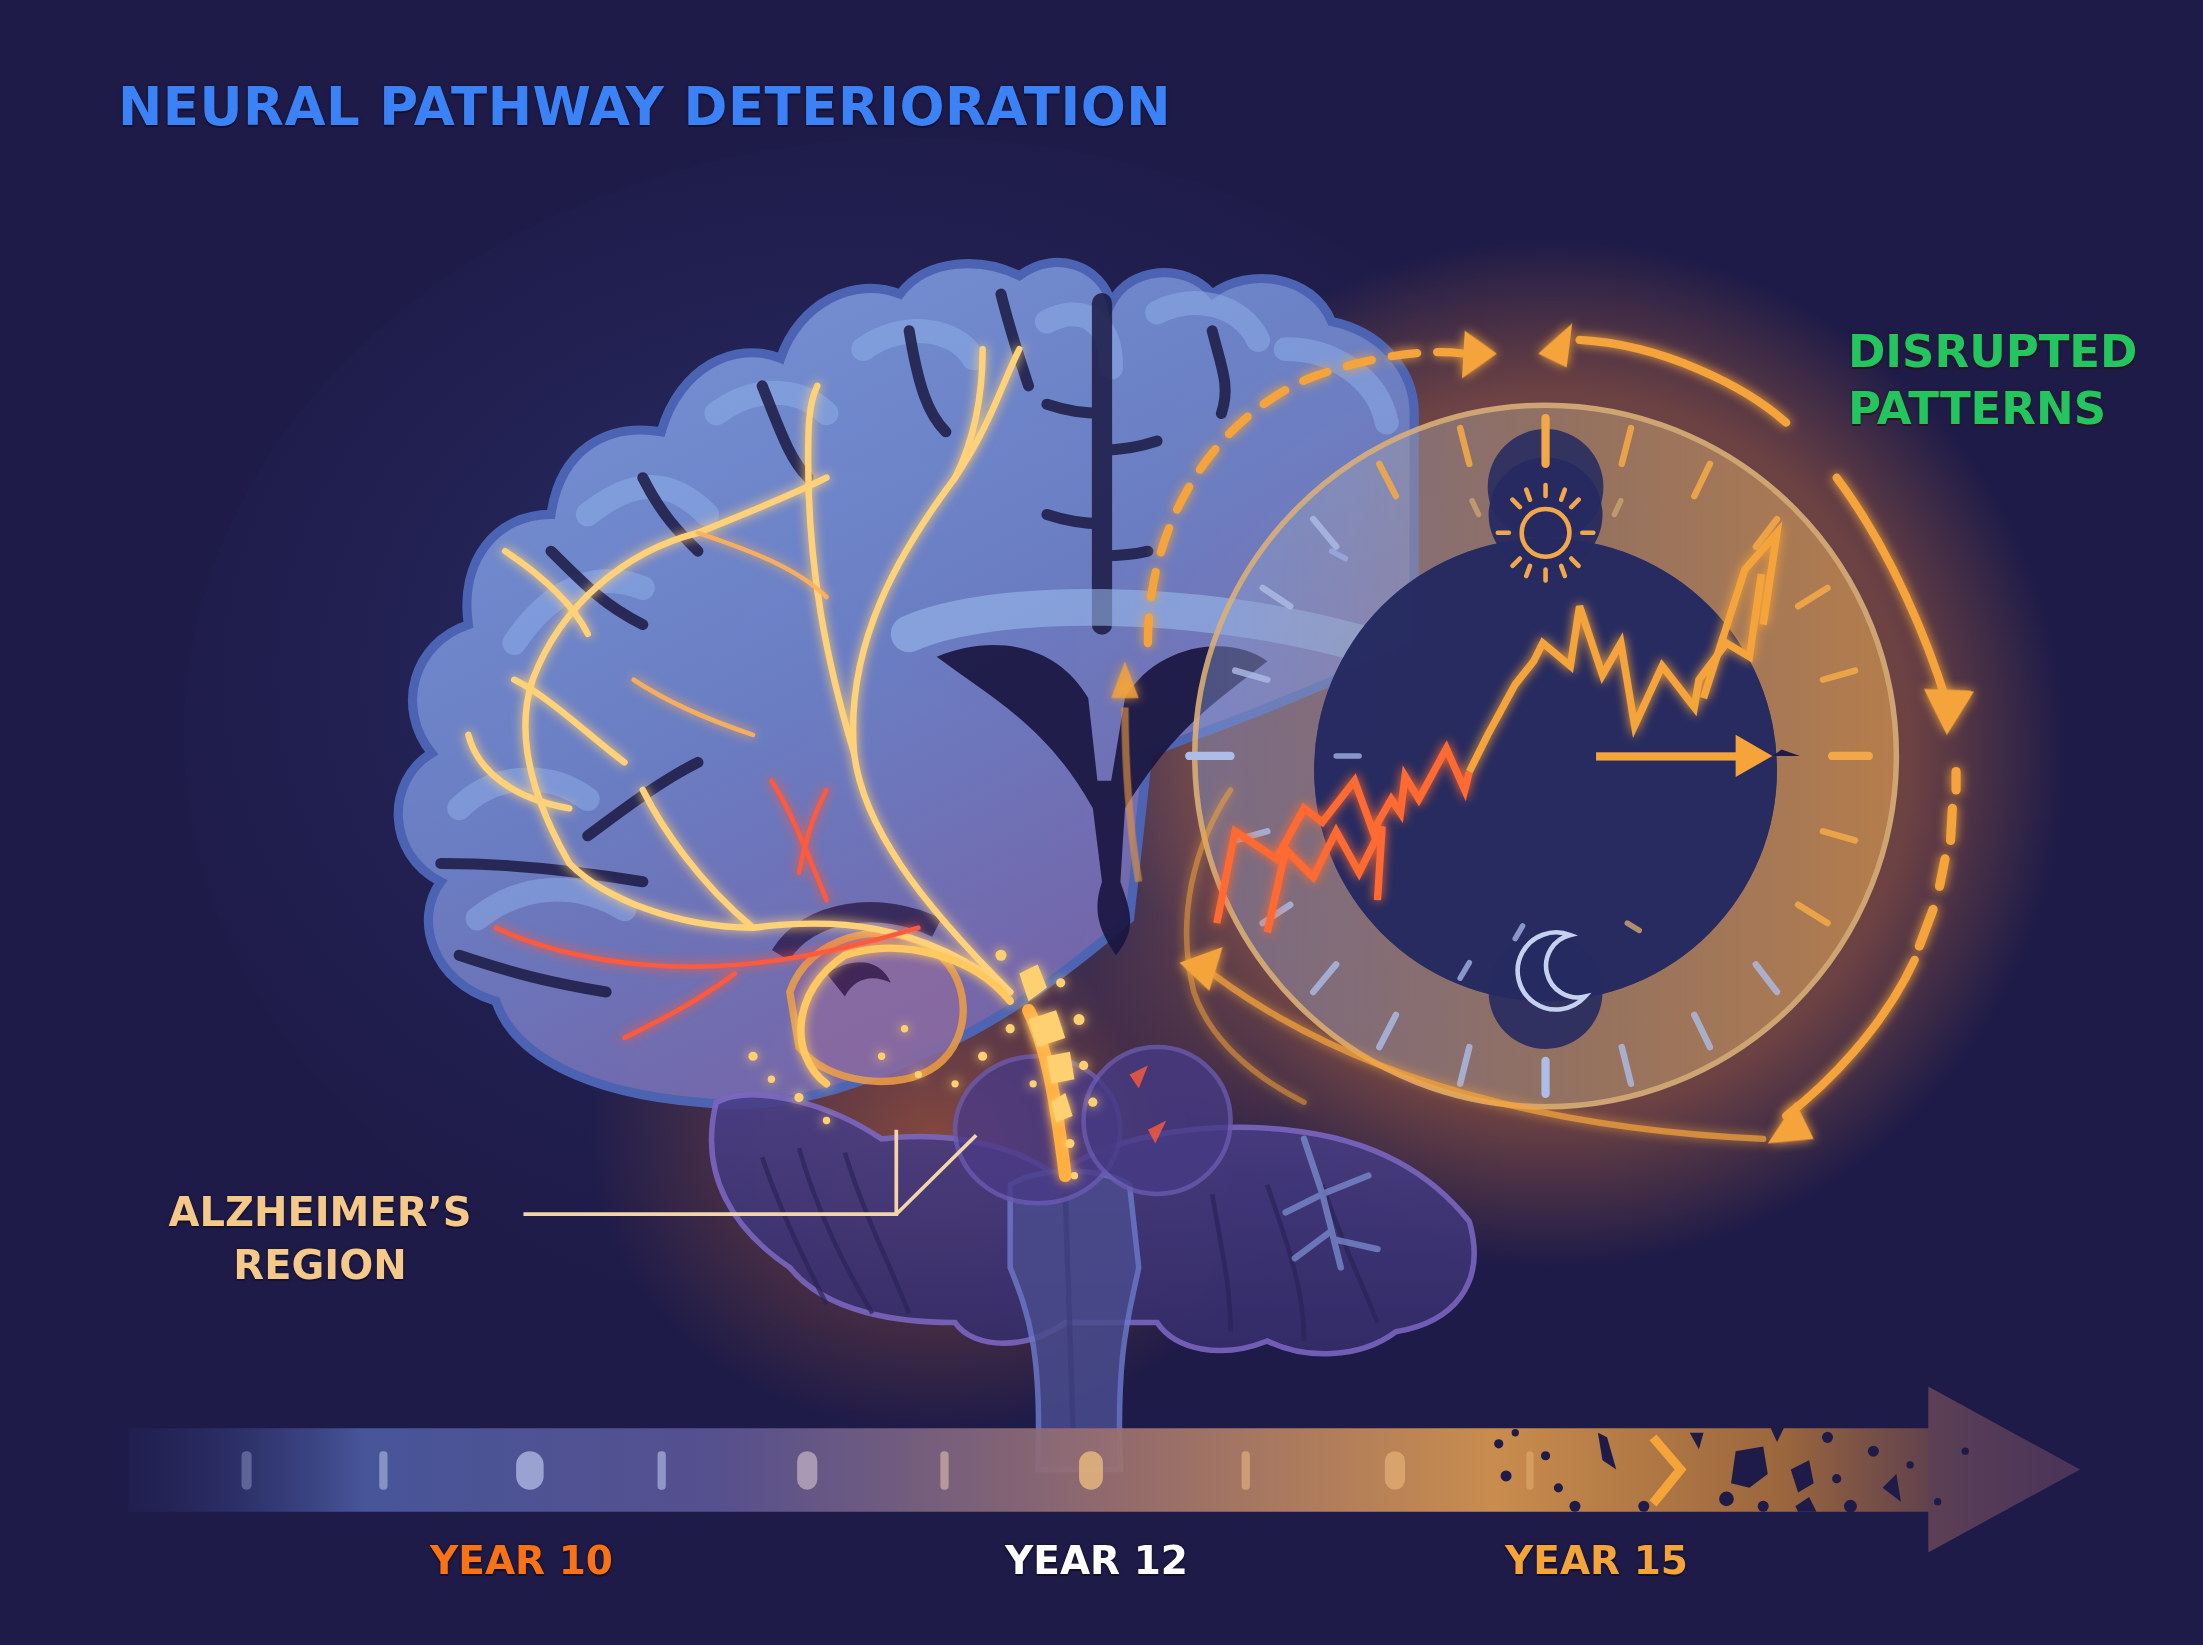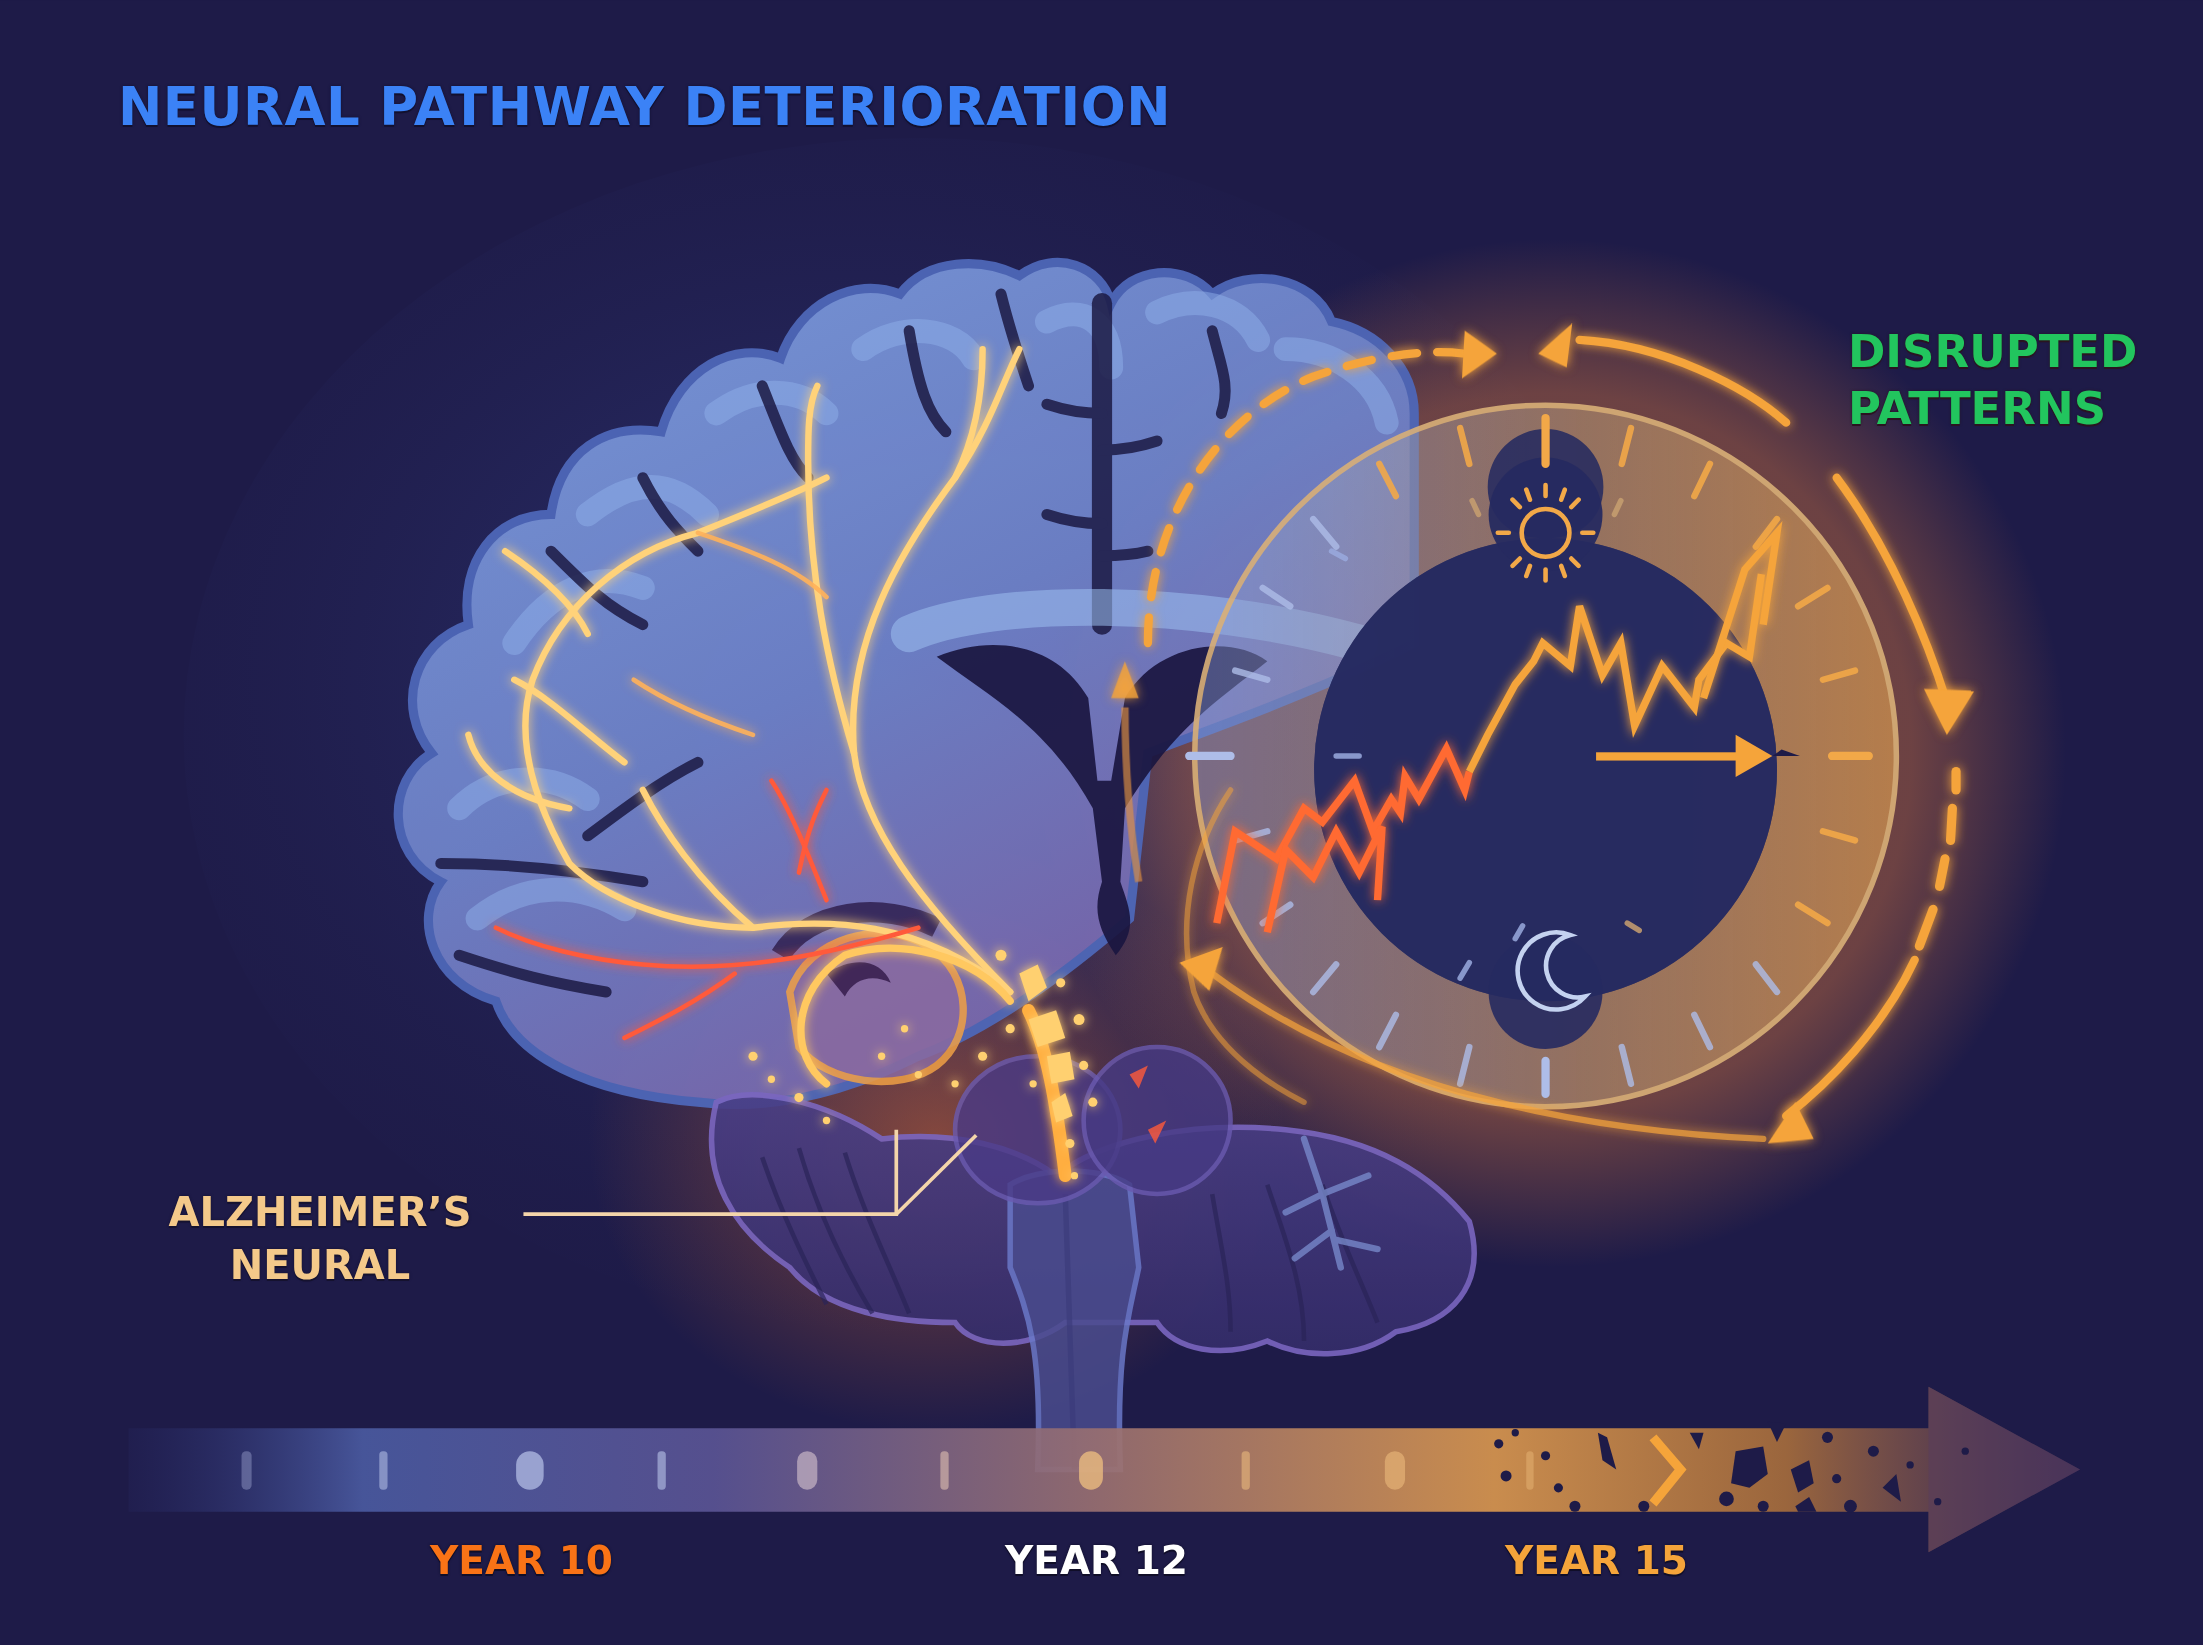--- a/index.html
+++ b/index.html
@@ -408,19 +408,19 @@
   <div>NEURAL PATHWAY DETERIORATION</div>
 </div>
 
 <div class="label-disrupted">
   <div>DISRUPTED</div>
   <div>PATTERNS</div>
 </div>
 
 <div class="label-alz">
   <div>ALZHEIMER’S</div>
-  <div>NEURAL</div>
+  <div>REGION</div>
 </div>
 
 <div class="year y10">YEAR 10</div>
 <div class="year y12">YEAR 12</div>
 <div class="year y15">YEAR 15</div>
 
 
 </body></html>

